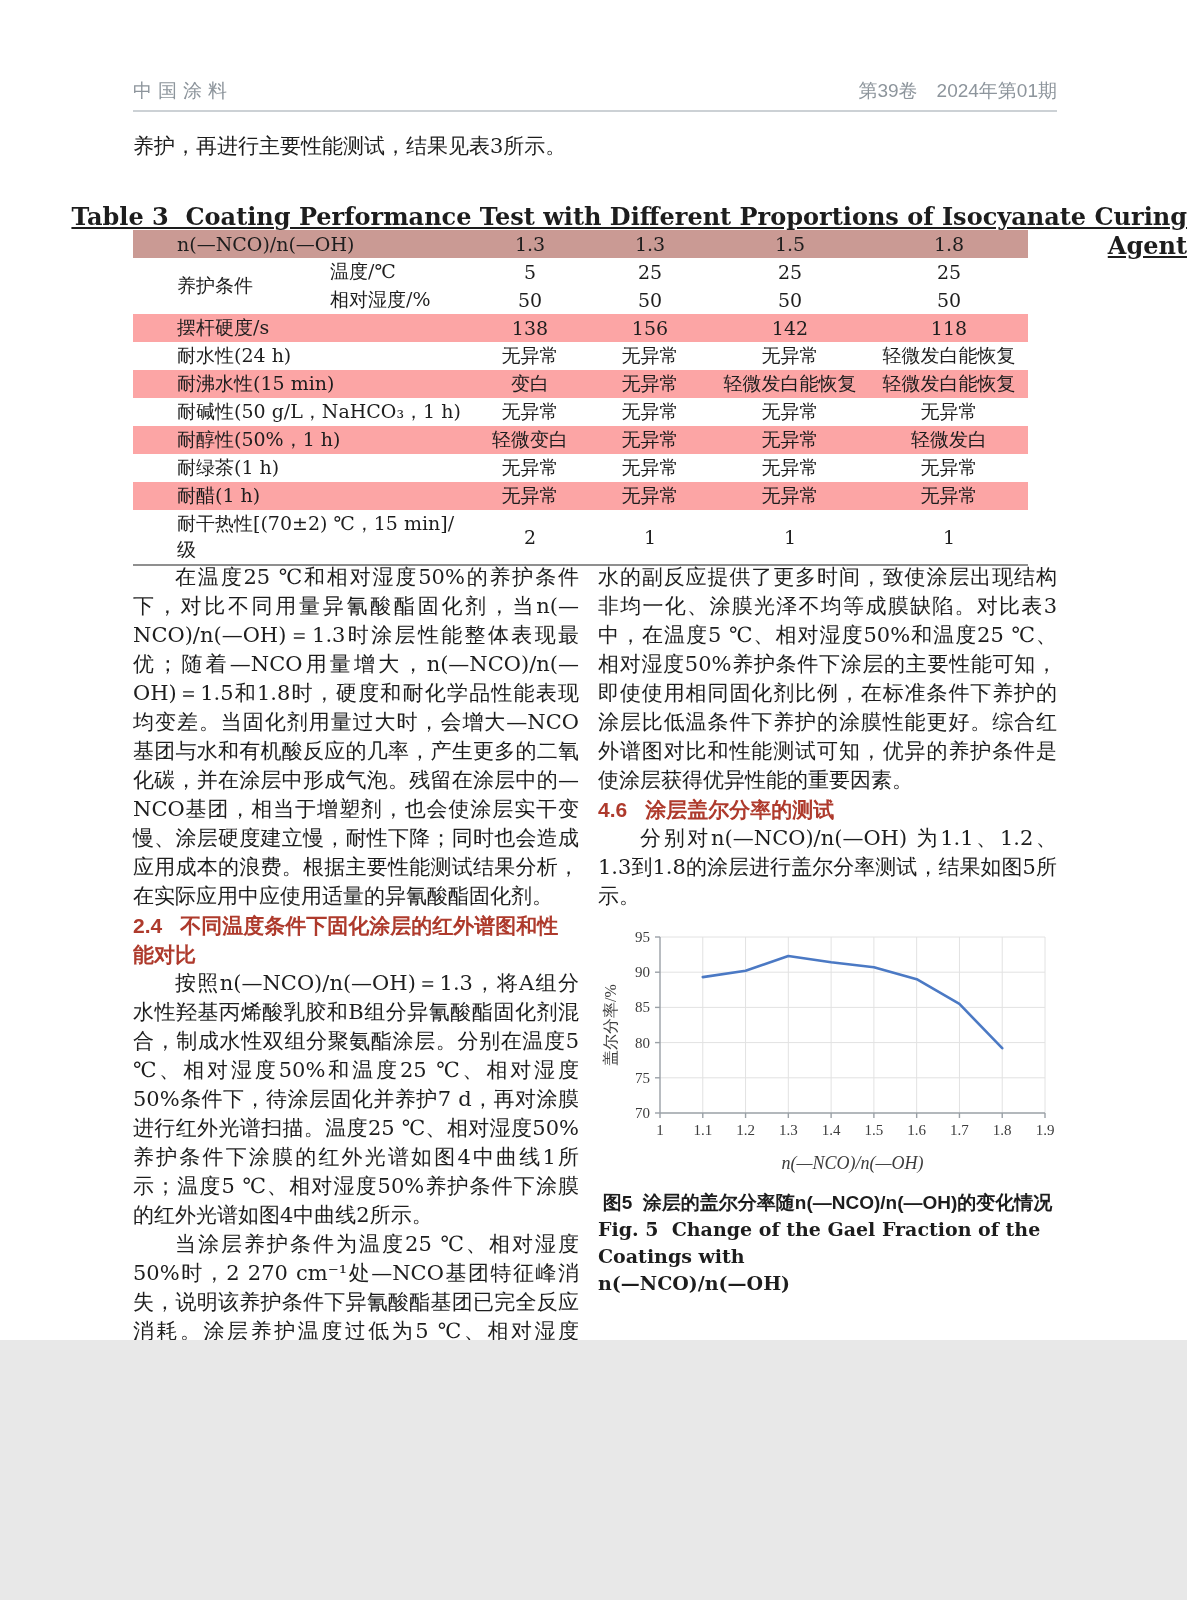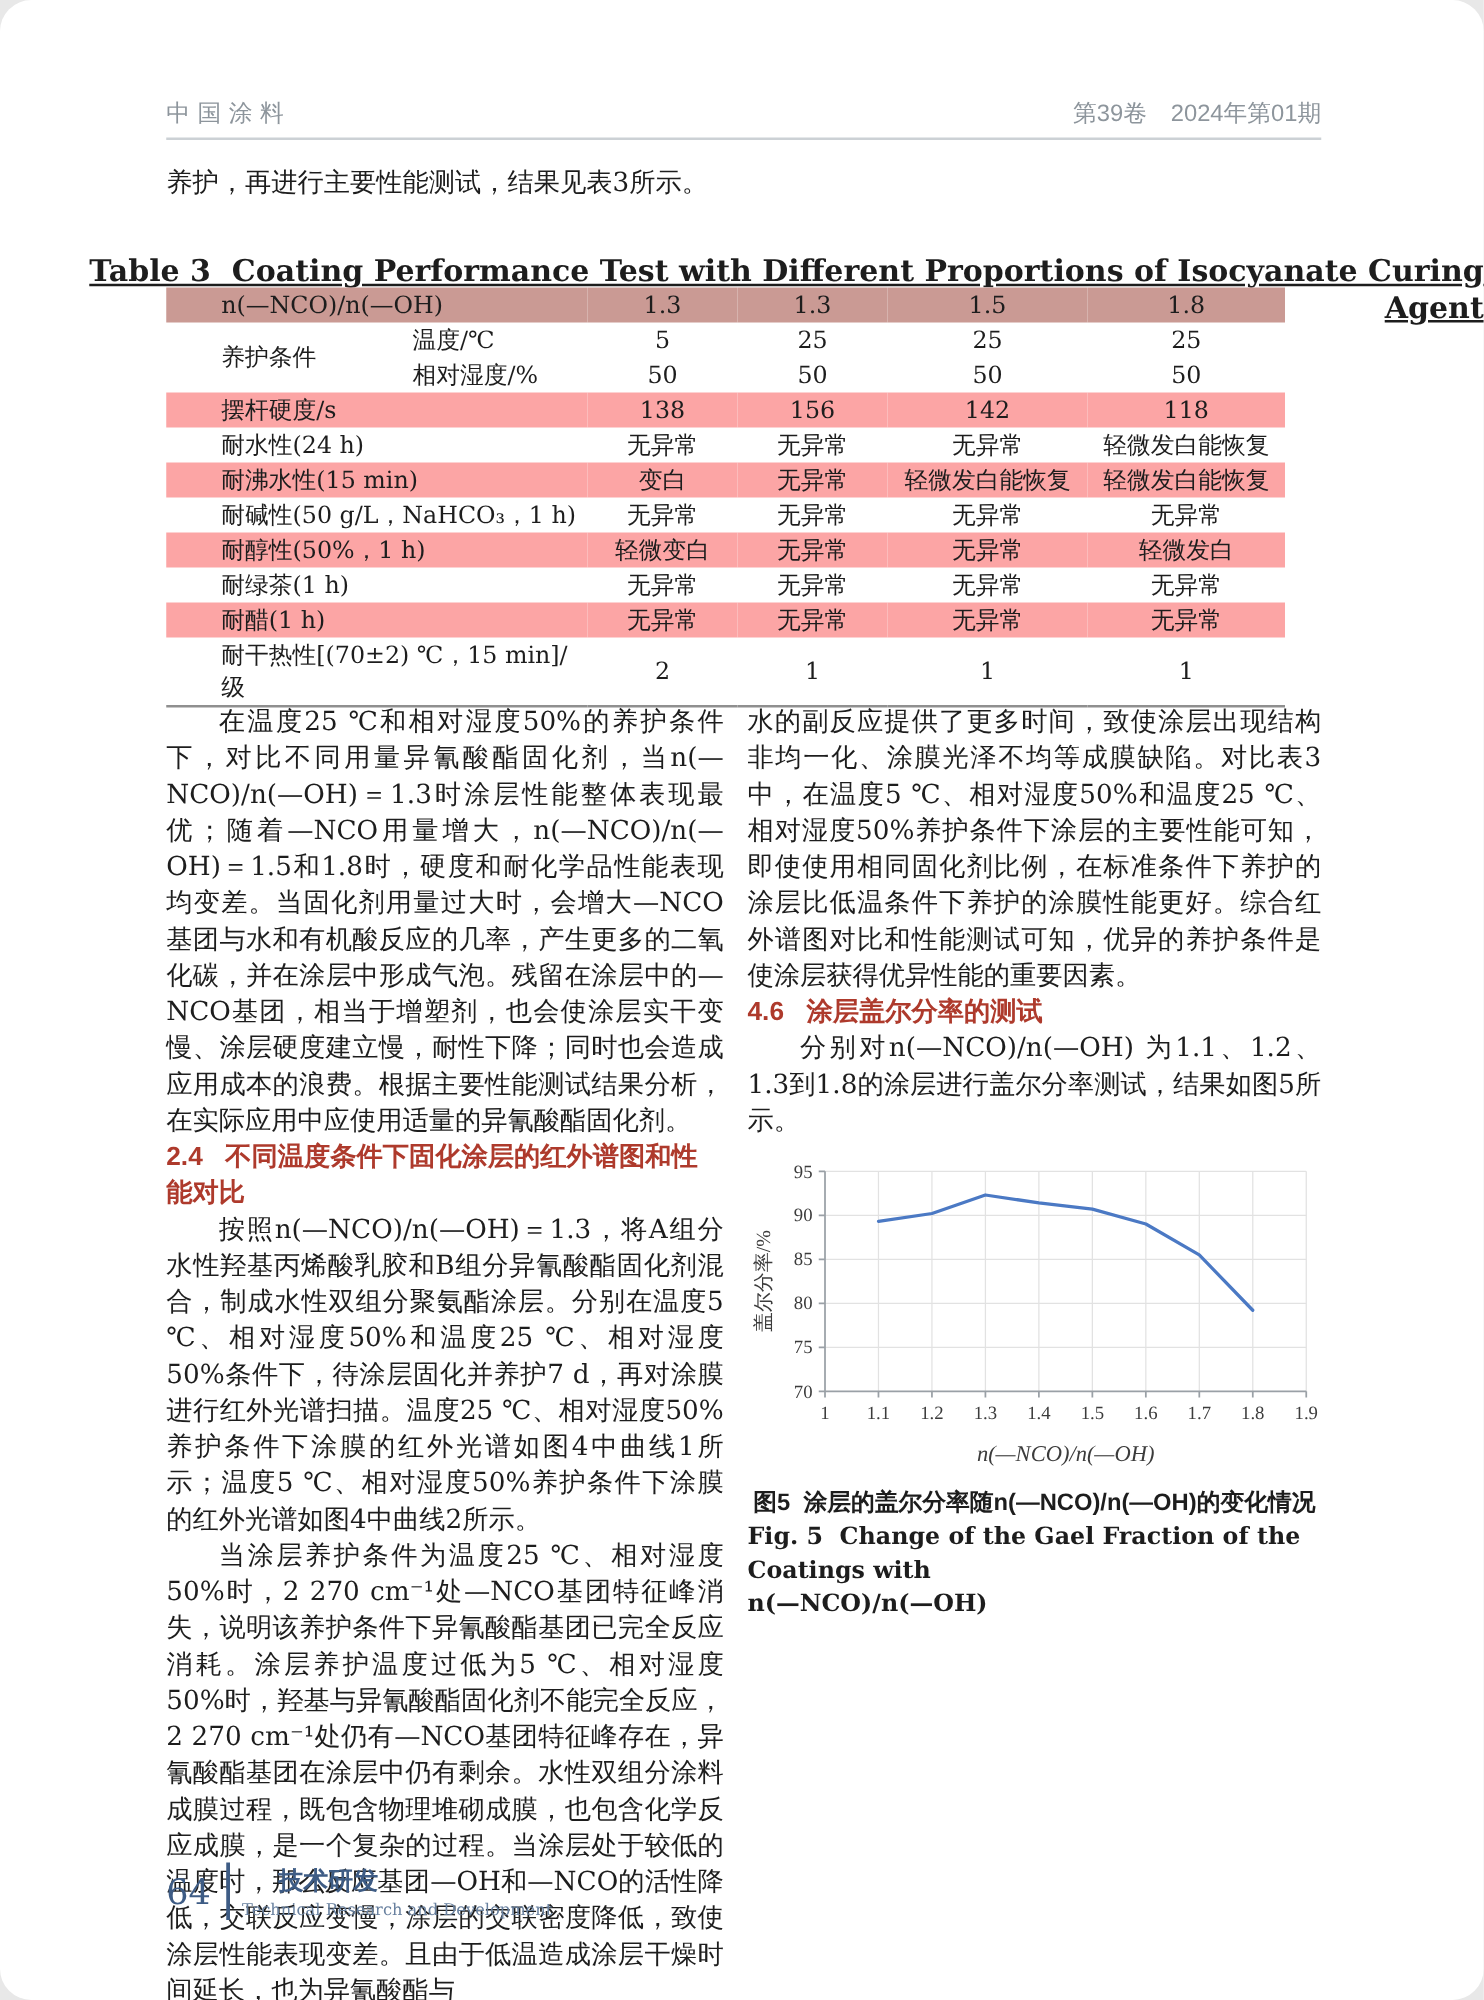--- a/index.html
+++ b/index.html
@@ -1,21 +1,20 @@
 <!DOCTYPE html>
 <html><head>
 <meta charset="utf-8">
 <style>
   * { margin:0; padding:0; box-sizing:border-box; }
   body { background:#e8e8e8; }
   .page {
-    position:relative; width:1187px; height:1600px; margin:0 auto;
+    position:relative; width:1187px; height:1340px; margin:0 auto;
     background:#ffffff; color:#1d1d1d;
     font-family:"DejaVu Serif","Liberation Serif",serif;
-    border-radius:25px;
   }
   .pre { white-space:pre-wrap; }
 
   
   .pagehead {
     position:absolute; left:133px; top:76px; width:924px; height:36px;
     display:flex; justify-content:space-between; align-items:flex-end;
     border-bottom:2px solid #ccd1d5; padding-bottom:6px;
     color:#8d959c; font-size:19px; font-family:"Liberation Sans",sans-serif;
   }

